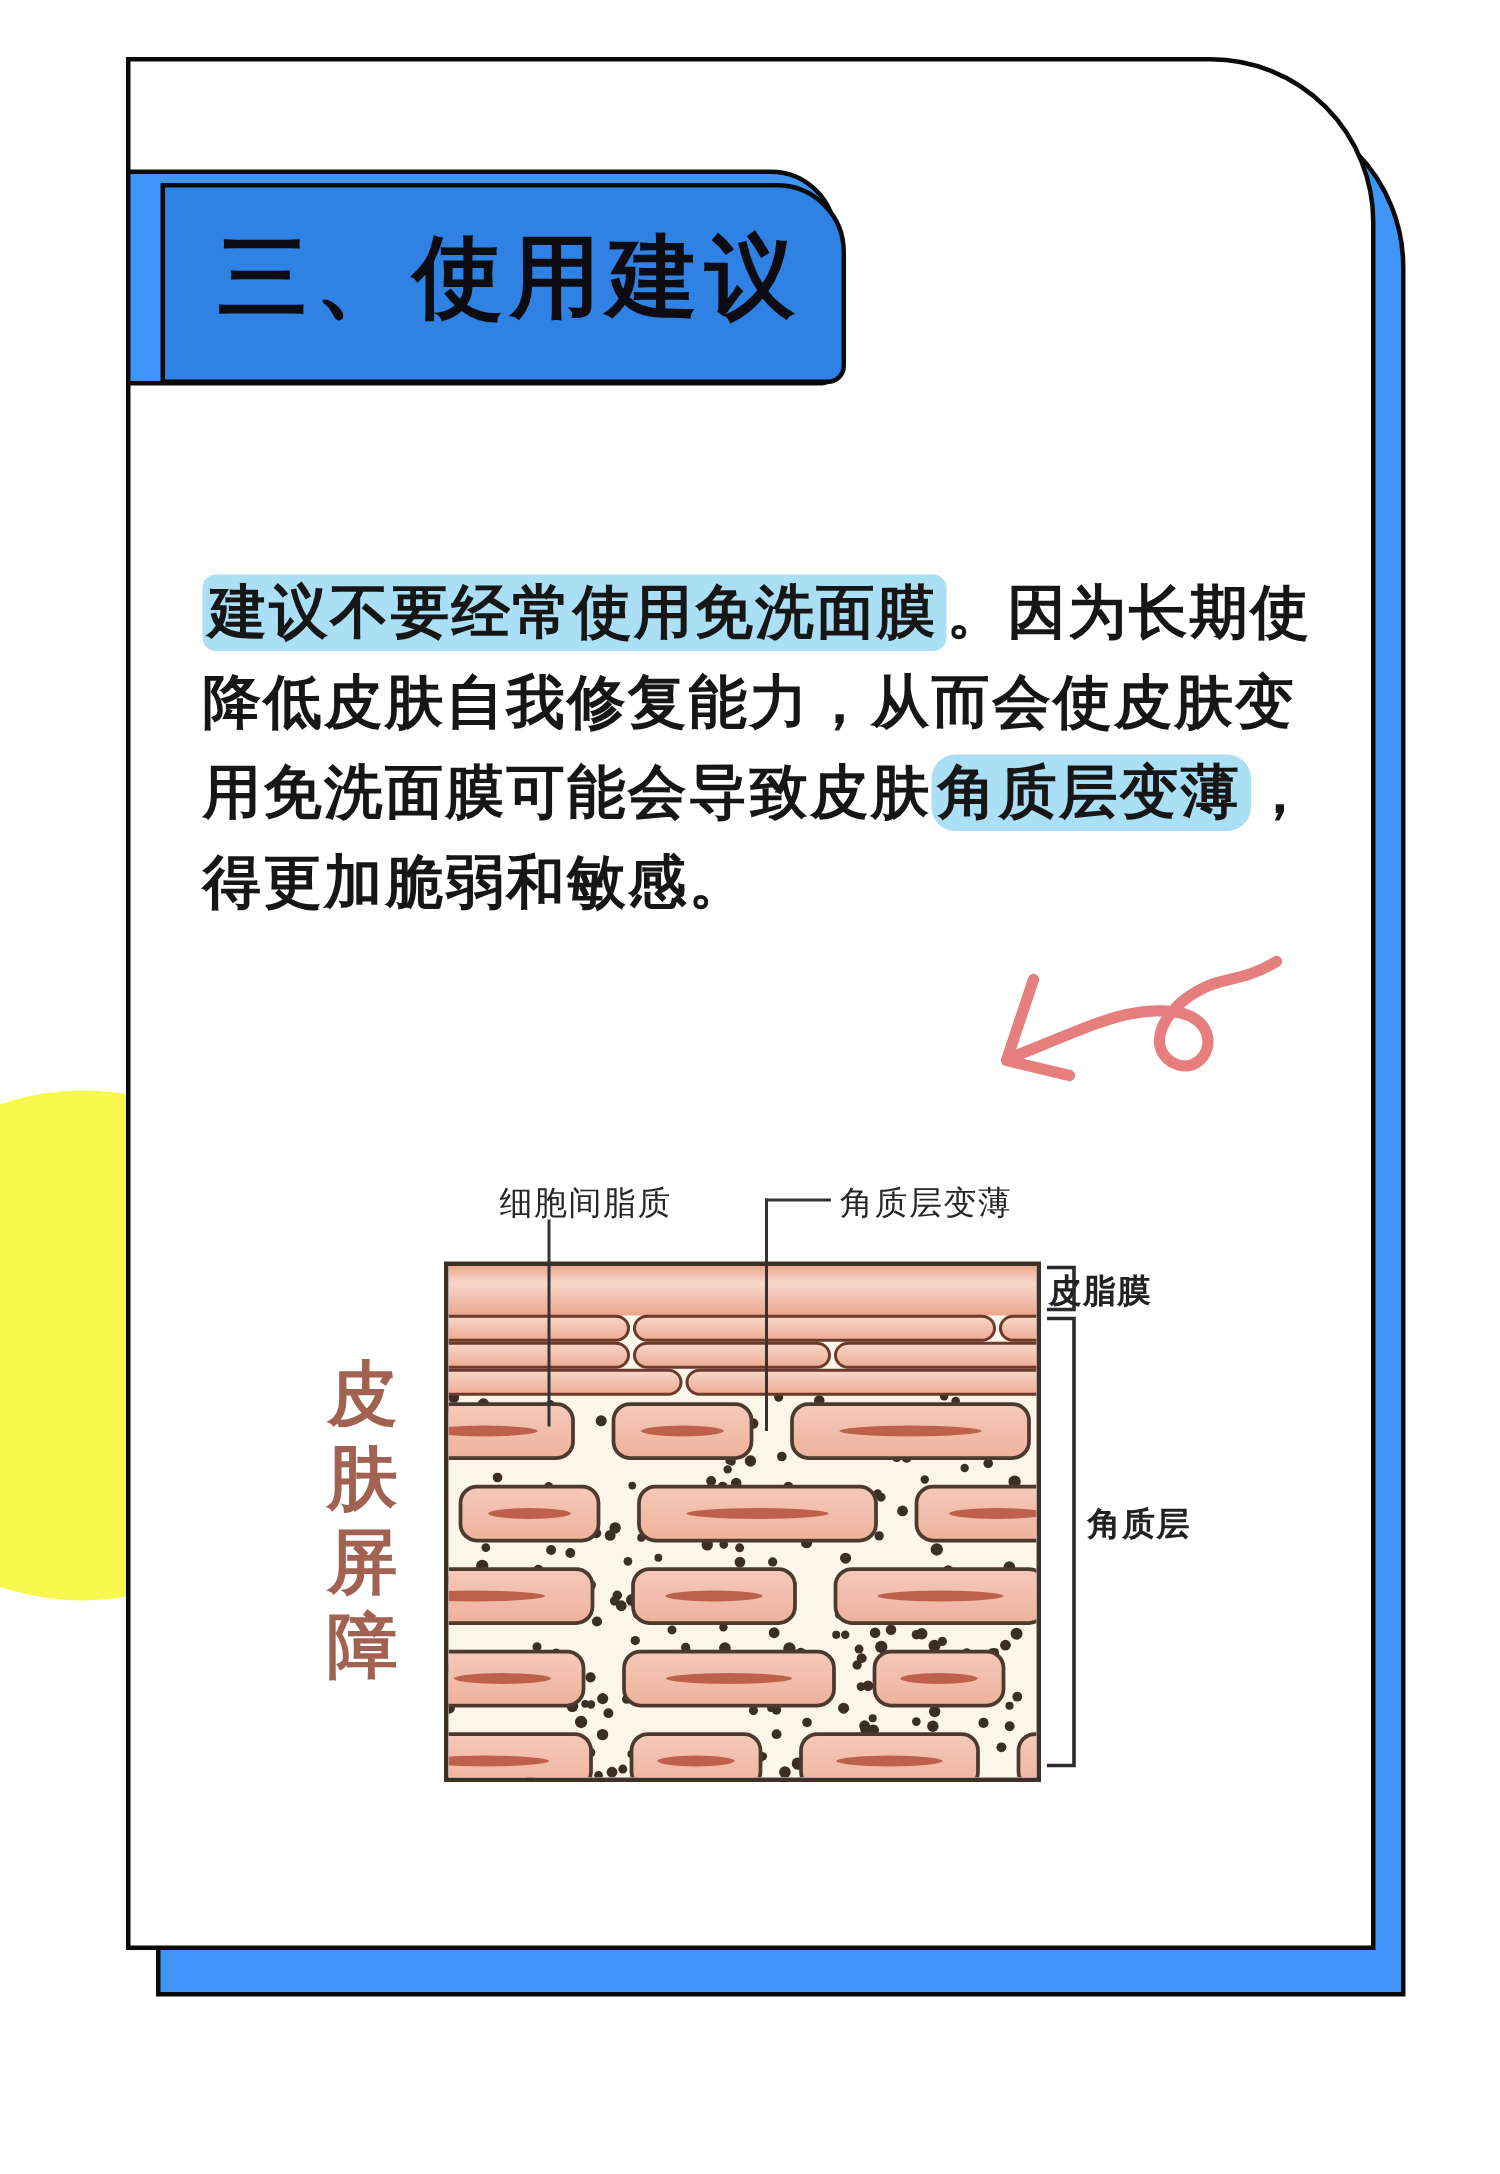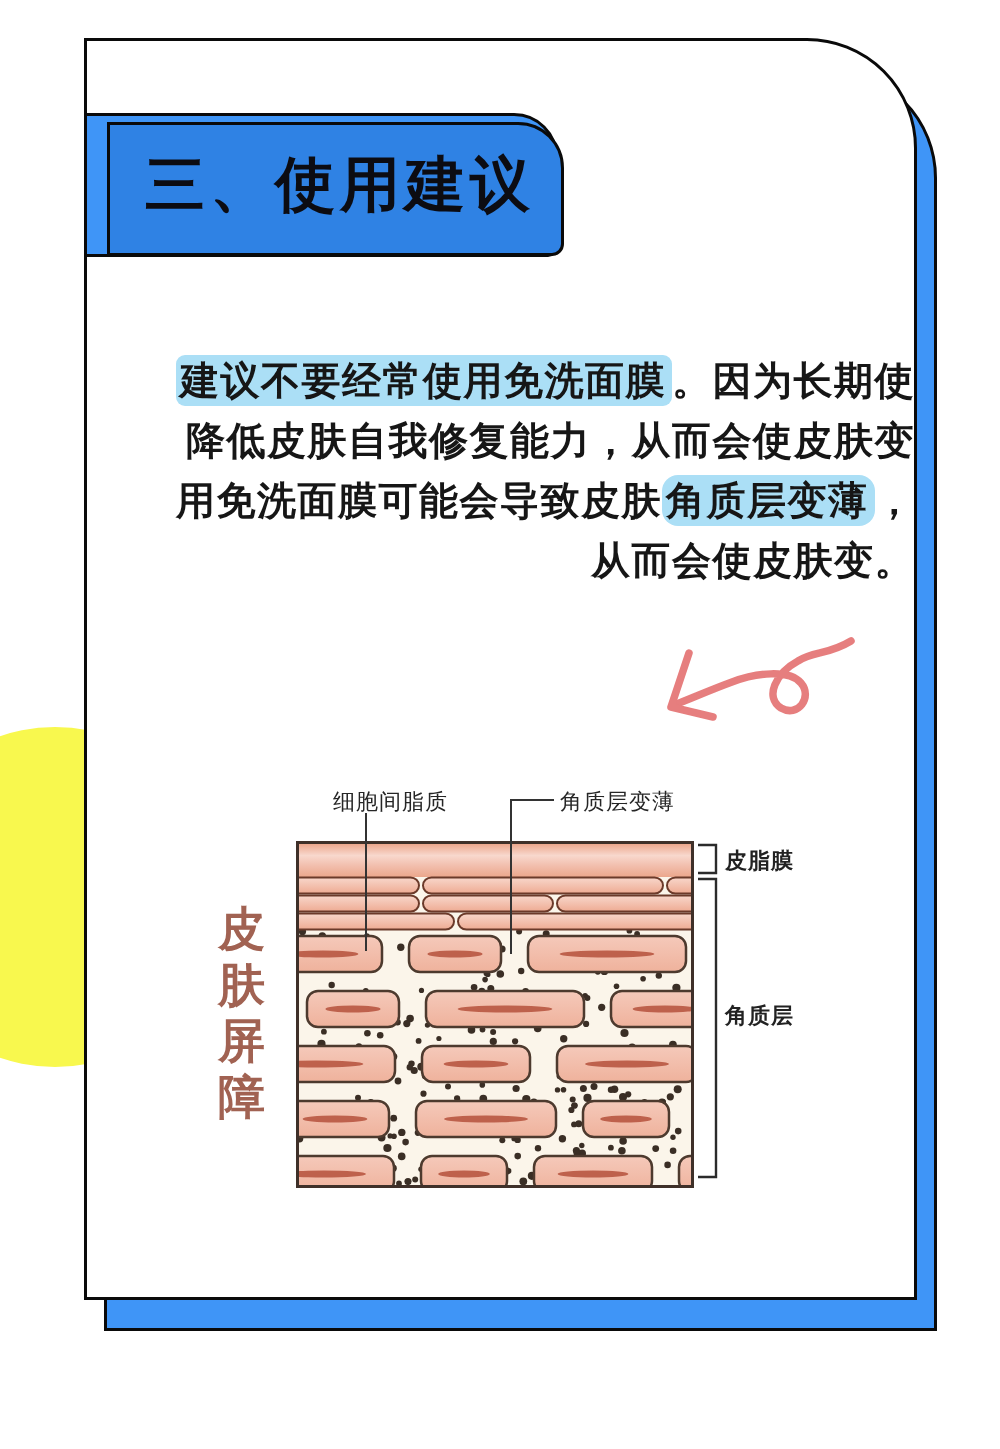--- a/index.html
+++ b/index.html
@@ -21,21 +21,21 @@
   
   .header-box{position:absolute;left:-3px;top:72px;width:468px;height:138px;
               border:3px solid #0a0a0a;border-radius:0 44px 10px 0;
               display:flex;align-items:center;z-index:5;}
   .header-box::before{content:"";position:absolute;top:6px;right:-9px;bottom:-2px;left:20px;
               background:#2f82e4;border:3px solid #0a0a0a;border-radius:0 46px 12px 0;z-index:-1;}
   .header-title{padding-left:58px;font-size:60px;font-weight:900;letter-spacing:5px;
               color:#0c0c12;white-space:nowrap;}
 
   
-  .paragraph{position:absolute;left:48px;top:310px;width:780px;z-index:5;text-align:right;}
+  .paragraph{position:absolute;left:48px;top:338px;width:780px;z-index:5;}
   .para-line{height:60px;line-height:60px;white-space:nowrap;font-size:39px;
              letter-spacing:1.5px;color:#161616;font-weight:600;}
   .hl{border-radius:9px;padding:4px 6px 4px 4px;box-decoration-break:clone;}
   .hl.round{border-radius:16px;}
 
   
   .arrow-svg{position:absolute;left:551px;top:570px;z-index:5;}
 
   
   .skin-barrier{position:absolute;left:131px;top:864px;display:flex;flex-direction:column;
@@ -66,21 +66,21 @@
   <div class="card">
 
     <div class="header-box" style="background: rgb(63, 149, 247);">
       <div class="header-title">三、使用建议</div>
     </div>
 
     <div class="paragraph" id="paragraph">
         <div class="para-line"><span class="hl" style="background: rgb(171, 223, 246);">建议不要经常使用免洗面膜</span><span>。因为长期使</span></div>
         <div class="para-line"><span>降低皮肤自我修复能力，从而会使皮肤变</span></div>
         <div class="para-line"><span>用免洗面膜可能会导致皮肤</span><span class="hl round" style="background: rgb(171, 223, 246);">角质层变薄</span><span>，</span></div>
-        <div class="para-line"><span>从而会使皮肤变。</span></div>
+        <div class="para-line"><span>得更加脆弱和敏感。</span></div>
       </div>
 
     <svg class="arrow-svg" width="240" height="130" viewBox="0 0 240 130" id="arrowSvg">
       <g fill="none" stroke-linecap="round" stroke-linejoin="round" opacity="0.78">
         <path id="arrowTail" stroke-width="7.5" d="M 213 30 C 190 44 176 40 160 50 C 138 62 126 86 143 97 C 160 107 175 86 163 72 C 151 58 118 62 94 71 C 72 79 52 88 36 94" stroke="#df5a5a"></path>
         <path id="arrowHead" stroke-width="7.5" d="M 51 42 L 33 96 M 33 96 L 75 106" stroke="#df5a5a"></path>
       </g>
     </svg>
 
     <div class="skin-barrier" id="skinBarrier">
@@ -424,17 +424,17 @@
 
     <div class="diag-label" style="left:246px;top:746px;">细胞间脂质</div>
     <div class="diag-label" style="left:473px;top:746px;">角质层变薄</div>
 
     <svg class="bracket-svg" width="60" height="345" viewBox="0 0 60 345">
       <g fill="none" stroke="#2b2b2b" stroke-width="2.4">
         <path d="M 5 4 L 23 4 L 23 32 L 5 32"></path>
         <path d="M 5 38 L 23 38 L 23 336 L 5 336"></path>
       </g>
     </svg>
-    <div class="side-label" style="left:638px;top:805px;font-family:Liberation Serif, serif;">皮脂膜</div>
+    <div class="side-label" style="left:612px;top:805px;font-family:Liberation Serif, serif;">皮脂膜</div>
     <div class="side-label" style="left:638px;top:960px;text-align:center;">角质层</div>
 
   </div>
 </div>
 
 </body></html>

